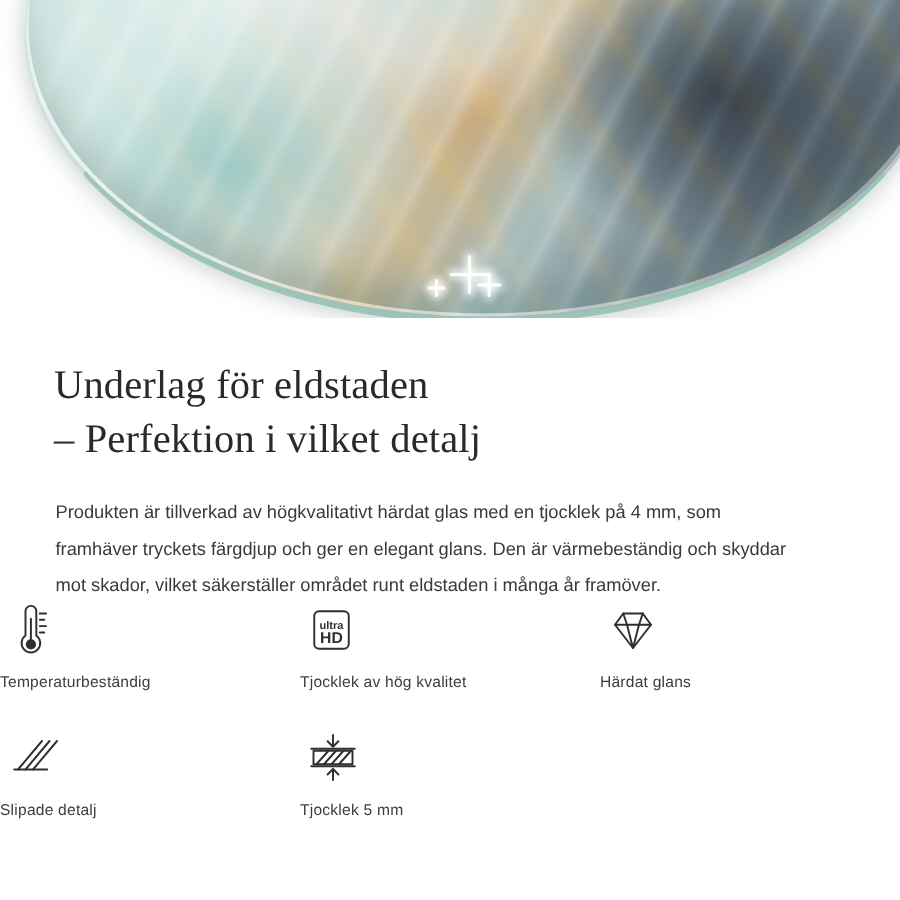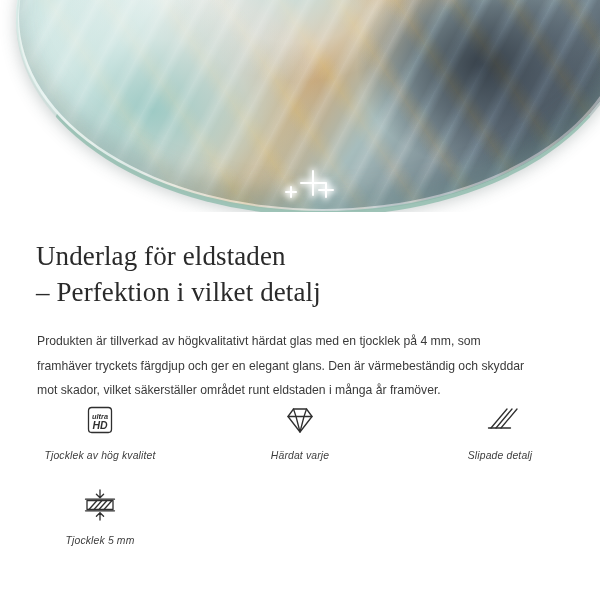--- a/index.html
+++ b/index.html
@@ -132,24 +132,23 @@
     width: 600px;
     display: grid;
     grid-template-columns: repeat(3, 1fr);
     grid-auto-rows: 85px;
     row-gap: 0px;
   }
 
   .feature {
     display: flex;
     flex-direction: column;
-    align-items: center;
+    align-items: flex-start;
     justify-content: flex-start;
     padding-top: 6px;
-    font-style: italic;
   }
 
   .feature .glyph {
     height: 44px;
     display: flex;
     align-items: center;
     justify-content: center;
   }
 
   .feature .caption {
@@ -201,41 +200,52 @@
   <div class="content">
     <h1 class="headline">
       <span>Underlag för eldstaden</span>
       <span class="l2">– Perfektion i vilket detalj</span>
     </h1>
     <p class="body-copy">Produkten är tillverkad av högkvalitativt härdat glas med en tjocklek på 4 mm, som framhäver tryckets färgdjup och ger en elegant glans. Den är värmebeständig och skyddar mot skador, vilket säkerställer området runt eldstaden i många år framöver.</p>
   </div>
 
   <div class="features">
 
+    <div class="feature">
+      <div class="glyph">
+        <svg width="40" height="42" viewBox="0 0 40 42" aria-hidden="true">
+          <path class="stroke" d="M17 8.5a3.6 3.6 0 0 1 7.2 0v16.2a6.2 6.2 0 1 1-7.2 0Z"></path>
+          <path class="stroke" d="M20.6 13.5v14.4"></path>
+          <circle class="fill" cx="20.6" cy="30.6" r="3.4"></circle>
+          <path class="stroke" d="M26.5 10h4.2M26.5 14.2h3M26.5 18.4h4.2M26.5 22.6h3"></path>
+        </svg>
+      </div>
+      <div class="caption">Temperaturbeständig</div>
+    </div>
 
     <div class="feature">
       <div class="glyph">
         <svg width="42" height="42" viewBox="0 0 42 42" aria-hidden="true">
           <rect class="stroke" x="9.5" y="8.5" width="23" height="25" rx="3.2"></rect>
           <text class="hd-text" x="21" y="20" font-size="7.4" text-anchor="middle">ultra</text>
           <text class="hd-text" x="21" y="29.5" font-size="10.5" text-anchor="middle">HD</text>
         </svg>
       </div>
       <div class="caption">Tjocklek av hög kvalitet</div>
     </div>
 
 
     <div class="feature">
       <div class="glyph">
         <svg width="44" height="40" viewBox="0 0 44 40" aria-hidden="true">
           <path class="stroke" d="M10 16.5 15.5 9h13L34 16.5 22 32Z"></path>
           <path class="stroke" d="M10 16.5h24M15.5 9l2.5 7.5L22 32l4-15.5L28.5 9"></path>
         </svg>
       </div>
-      <div class="caption">Härdat varje</div>
+      <div class="caption">Härdat glans</div>
     </div>
 
     <div class="feature">
       <div class="glyph">
         <svg width="42" height="40" viewBox="0 0 42 40" aria-hidden="true">
           <path class="stroke" d="M12 28 28 9M17 28 33 9M22 28 38 9"></path>
           <path class="stroke" d="M9.5 28h22"></path>
         </svg>
       </div>
       <div class="caption">Slipade detalj</div>

